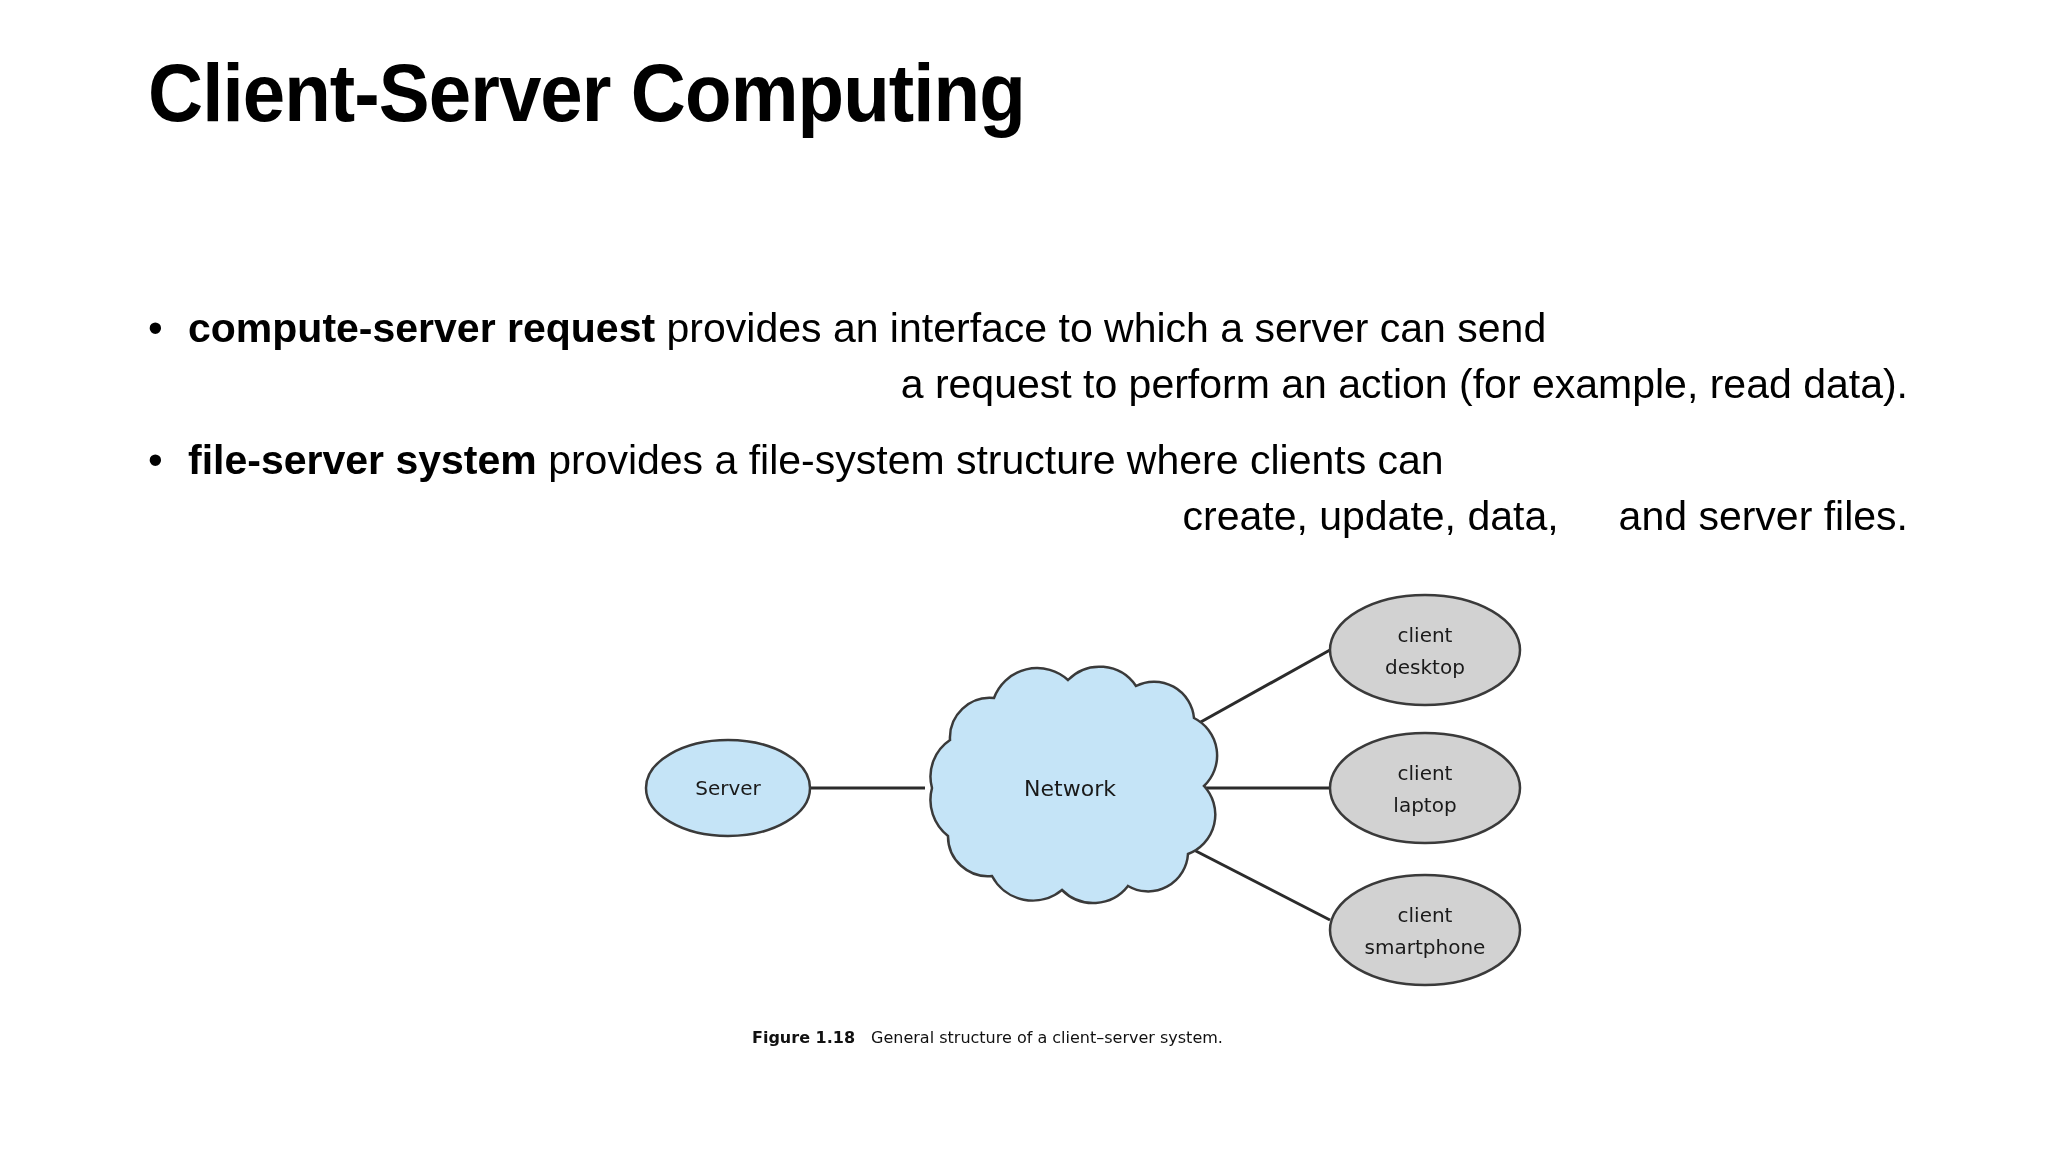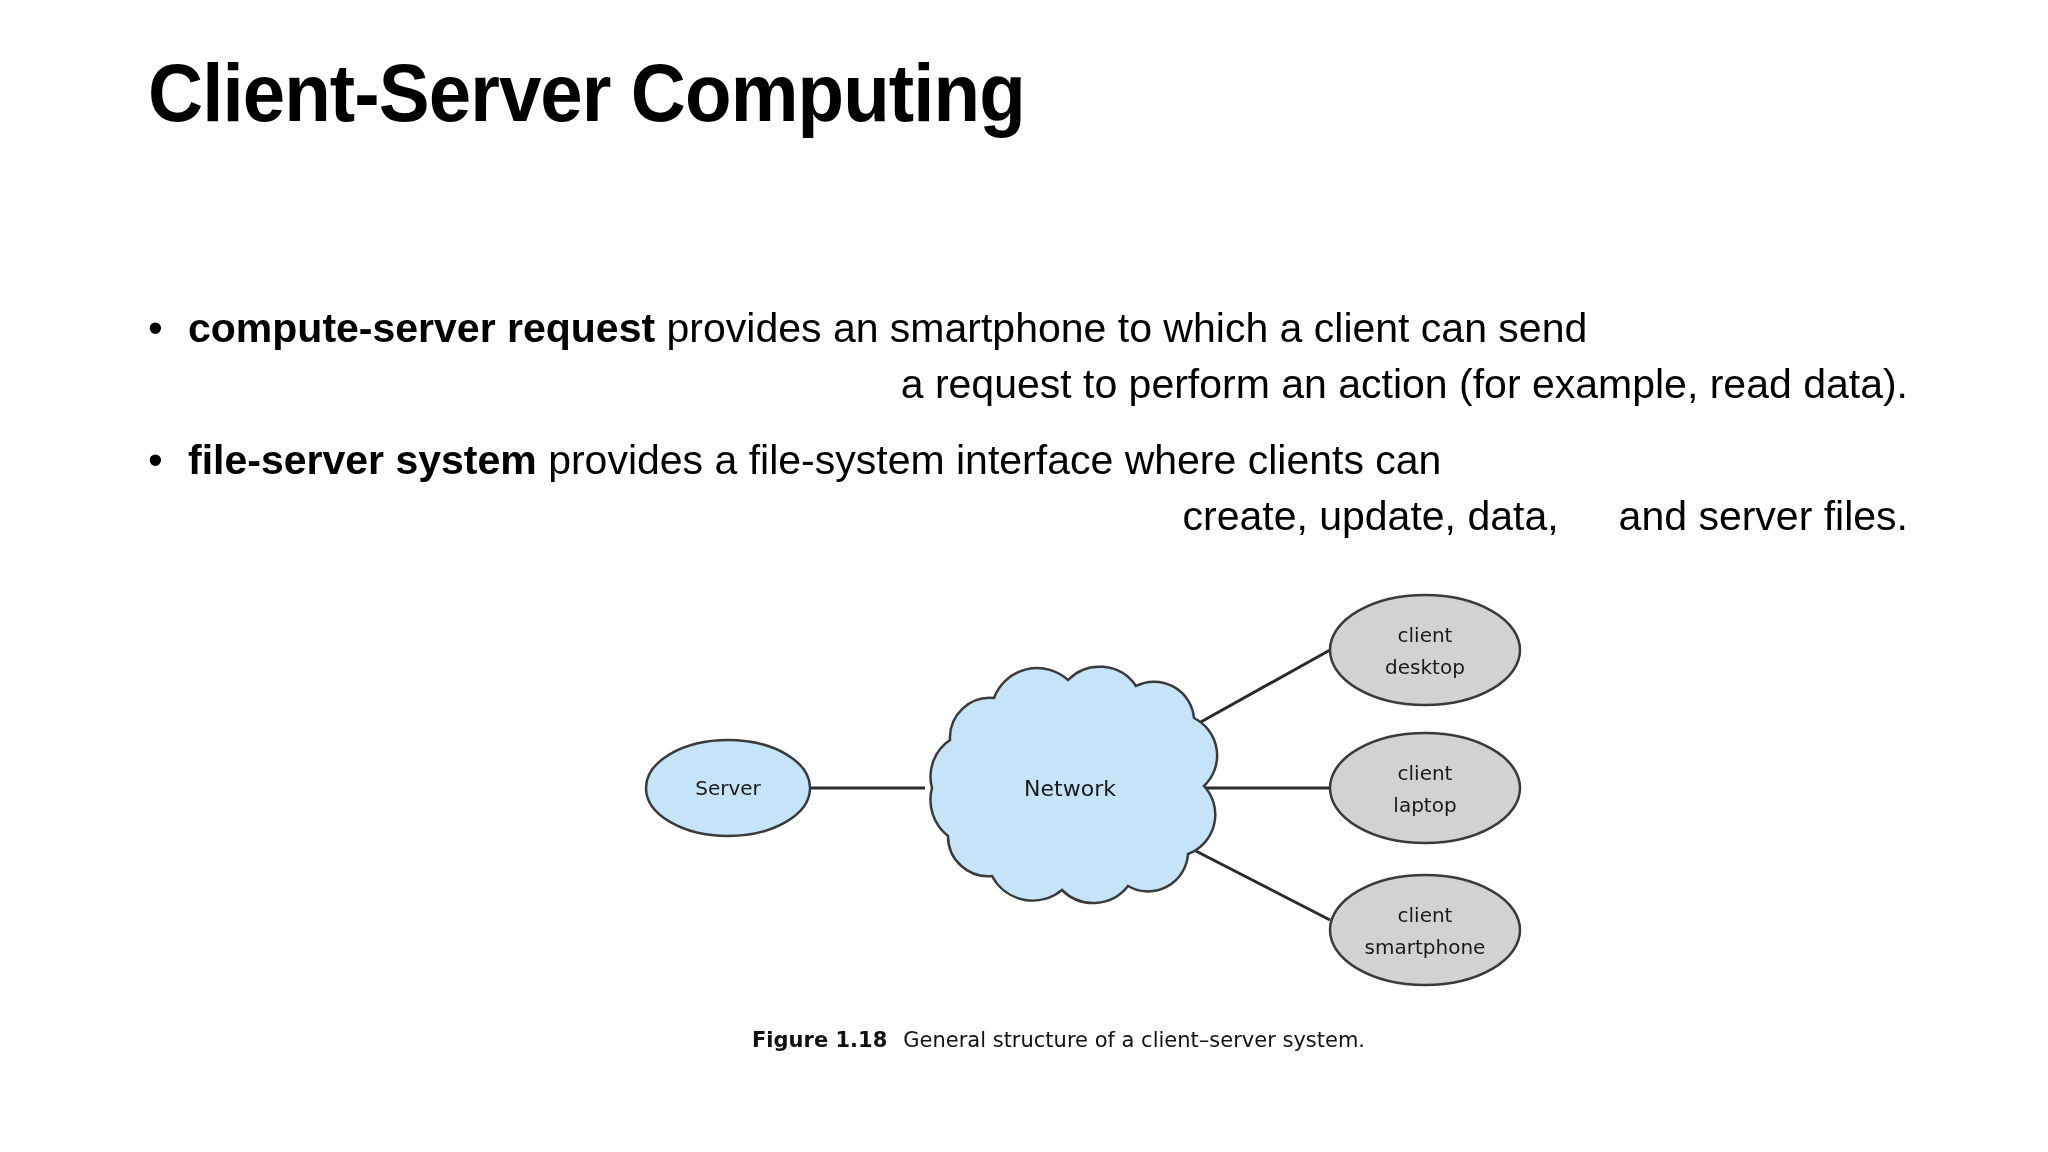--- a/index.html
+++ b/index.html
@@ -92,44 +92,44 @@
     font-size: 22px;
     fill: #1a1a1a;
   }
 
   
   #figure-caption {
     position: absolute;
     left: 752px;
     top: 1028px;
     font-family: "DejaVu Sans", sans-serif;
-    font-size: 21px;
+    font-size: 16px;
     color: #111111;
     white-space: nowrap;
   }
   #figure-caption .cap-label {
     font-weight: bold;
     margin-right: 16px;
   }
 </style>
 </head>
 <body>
 
 <div id="slide-title">Client-Server Computing</div>
 
 <div id="body-list">
 
   <div class="bullet-row">
     <span class="bullet-marker">•</span>
-    <span class="bullet-text"><span class="lead">compute-server request</span><span> provides an smartphone to which a client can send</span><span class="last-line">a request to perform an action (for example, read data).</span></span>
+    <span class="bullet-text"><span class="lead">compute-server request</span><span> provides an interface to which a server can send</span><span class="last-line">a request to perform an action (for example, read data).</span></span>
   </div>
 
   <div class="bullet-row">
     <span class="bullet-marker">•</span>
-    <span class="bullet-text"><span class="lead">file-server system</span><span> provides a file-system interface where clients can</span><span class="last-line"><span>create, update, data,</span><span class="gap"></span><span>and server files.</span></span></span>
+    <span class="bullet-text"><span class="lead">file-server system</span><span> provides a file-system structure where clients can</span><span class="last-line"><span>create, update, data,</span><span class="gap"></span><span>and server files.</span></span></span>
   </div>
 
 </div>
 
 <div id="figure-area">
   <svg id="figure-svg" width="1000" height="480" viewBox="0 0 1000 480">
 
     <g>
       <line x1="210" y1="198" x2="325" y2="198" stroke="#2b2b2b" stroke-width="3"></line>
       <line x1="590" y1="138" x2="730" y2="60" stroke="#2b2b2b" stroke-width="3"></line>

